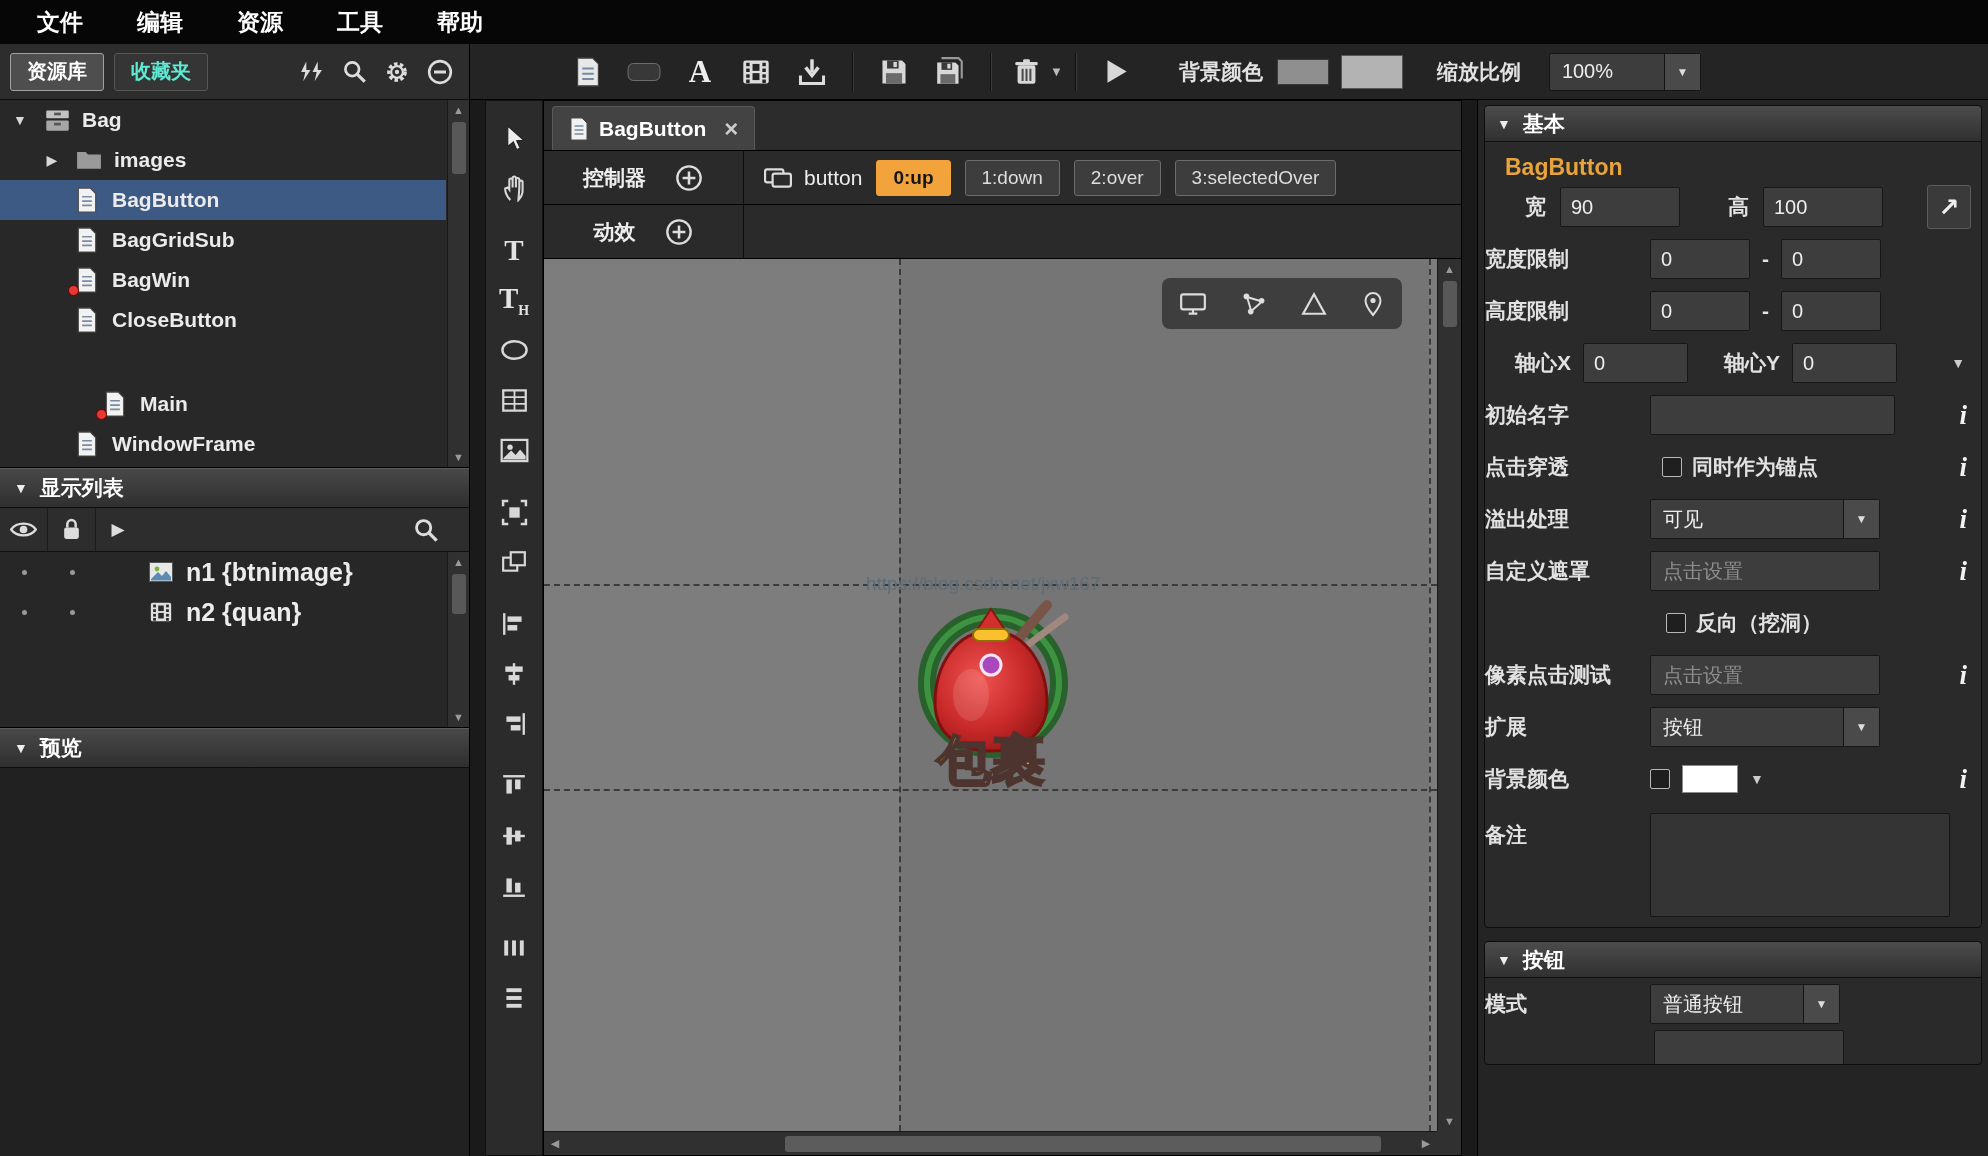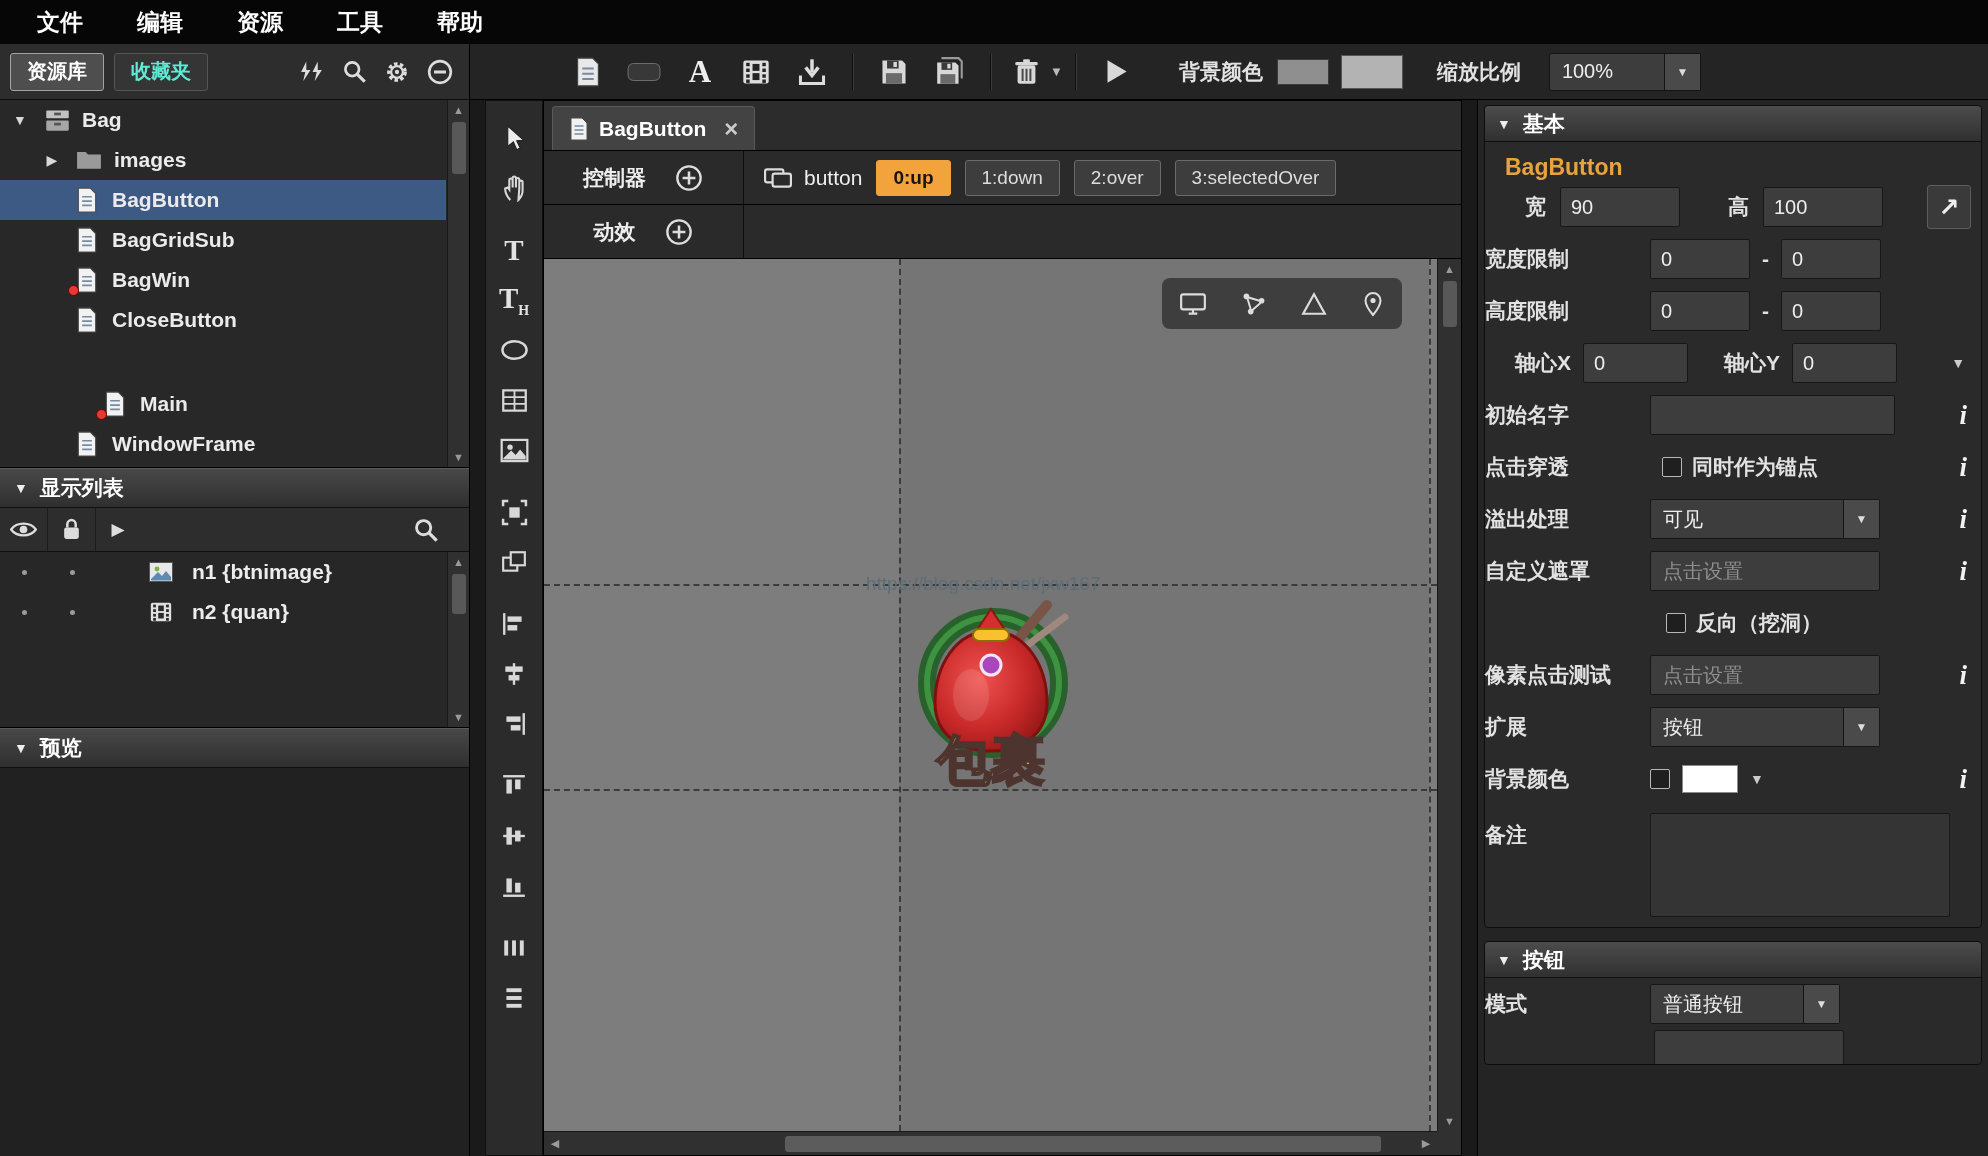--- a/index.html
+++ b/index.html
@@ -39,21 +39,21 @@
 
 .dl-toolbar{height:44px;background:#2d2d2d;border-bottom:1px solid #101010;display:flex;align-items:center;flex:0 0 auto;}
 .dl-col{width:48px;height:100%;display:flex;align-items:center;justify-content:center;border-right:1px solid #1c1c1c;}
 .dl-play{width:44px;display:flex;align-items:center;justify-content:center;color:#ddd;font-size:17px;}
 .dl-search{margin-left:auto;margin-right:30px;}
 .dl-list{height:176px;position:relative;background:#272727;border-bottom:1px solid #000;overflow:hidden;flex:0 0 auto;}
 .dl-row{height:40px;display:flex;align-items:center;margin-right:23px;}
 .dot-col{width:48px;display:flex;justify-content:center;flex:0 0 auto;}
 .dot{width:5px;height:5px;border-radius:50%;background:#9a9a9a;}
 .dl-icon{margin-left:50px;width:30px;display:flex;justify-content:center;flex:0 0 auto;}
-.dl-label{margin-left:16px;font-size:21px;font-weight:bold;color:#ececec;}
+.dl-label{margin-left:10px;font-size:25px;font-weight:bold;color:#ececec;}
 .preview-body{flex:1;background:#212121;}
 
 
 .right-col{flex:1;display:flex;flex-direction:column;min-width:0;}
 
 
 .top-toolbar{height:56px;background:#242424;border-bottom:1px solid #000;display:flex;align-items:center;padding-left:90px;flex:0 0 auto;}
 .tb-btn{width:56px;height:44px;display:flex;align-items:center;justify-content:center;color:#ddd;}
 .tb-sep{width:0;height:38px;border-left:1px solid #0f0f0f;border-right:1px solid #3b3b3b;margin:0 12px;}
 .tb-caret{font-size:13px;color:#bbb;margin-left:2px;}

